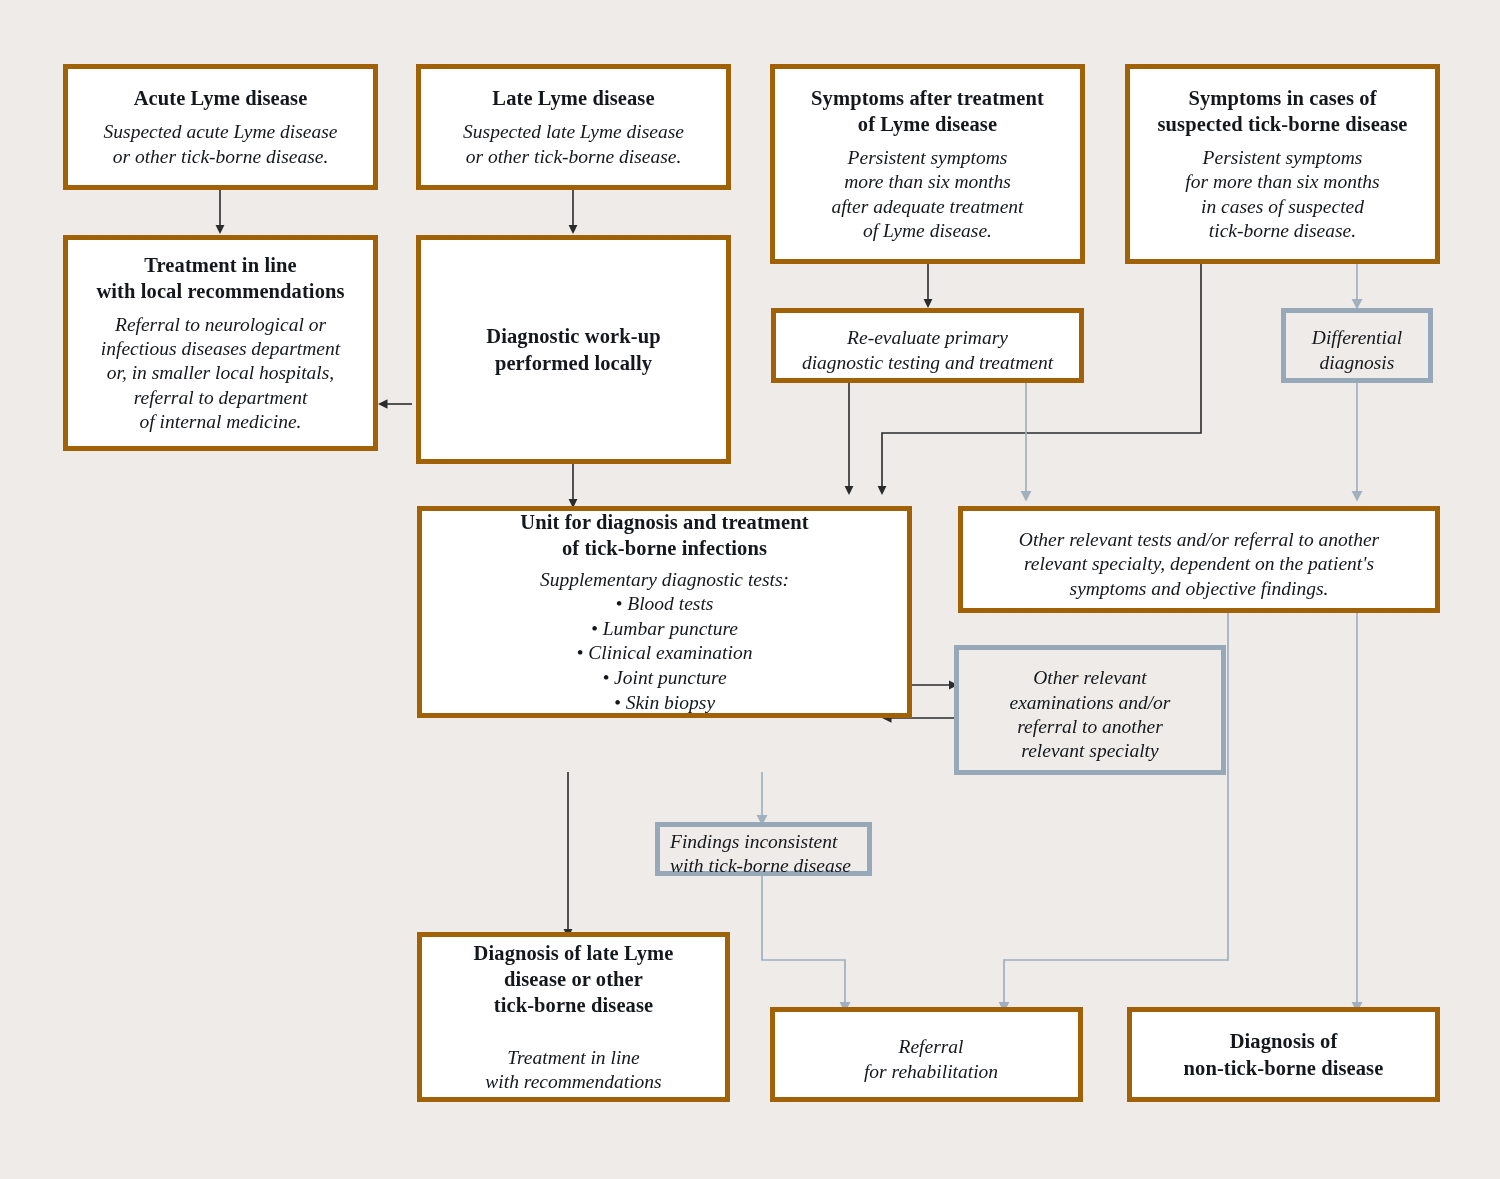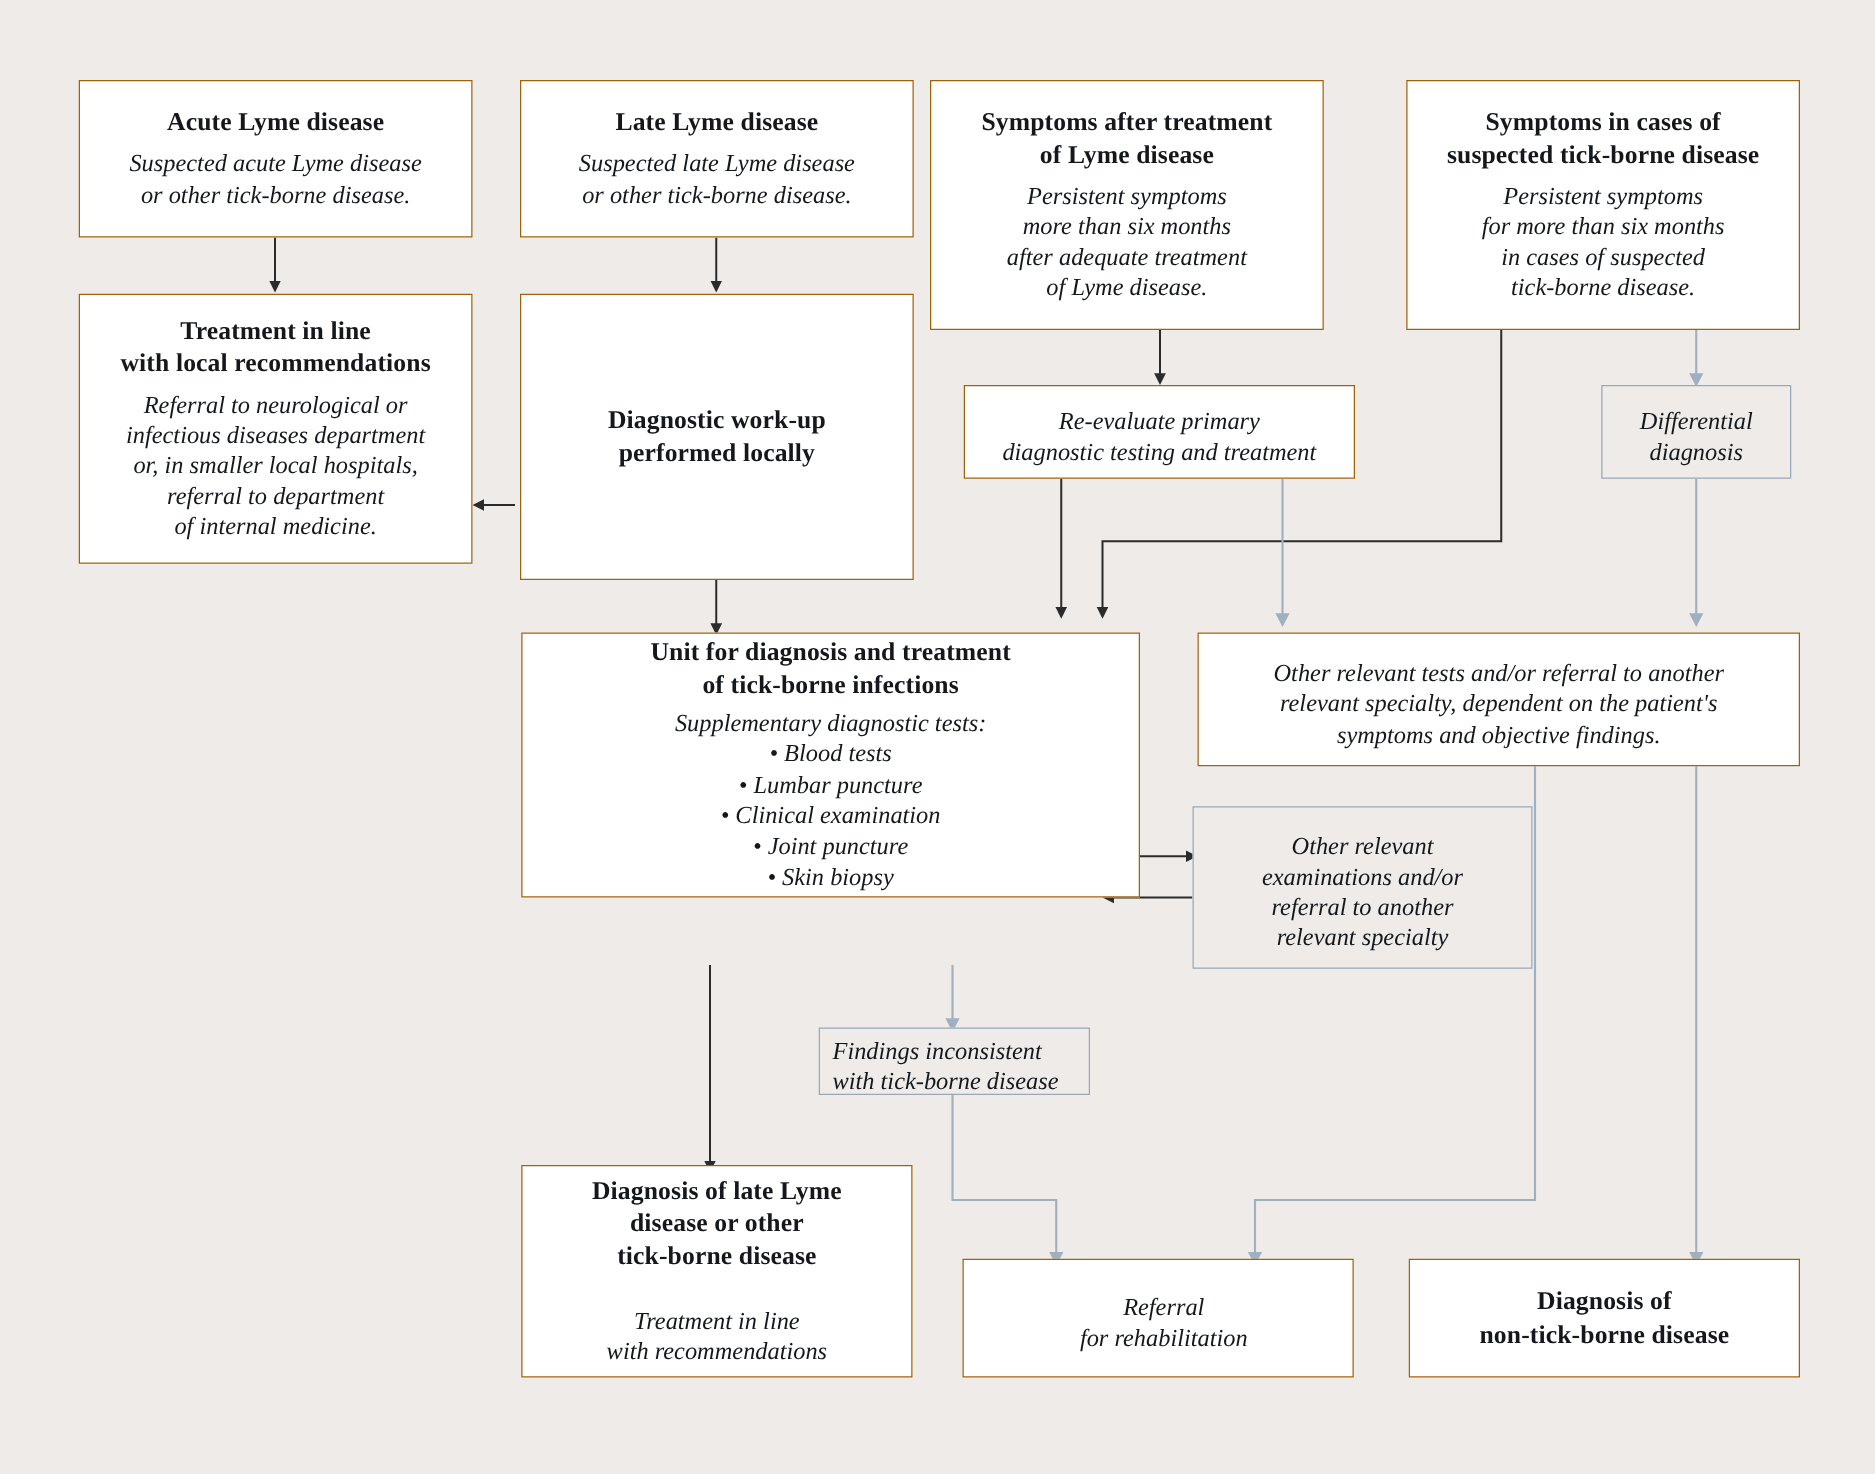--- a/index.html
+++ b/index.html
@@ -19,21 +19,21 @@
     position: absolute;
     left: 0; top: 0;
     width: 1500px;
     height: 1179px;
     pointer-events: none;
     z-index: 1;
   }
   .node {
     position: absolute;
     box-sizing: border-box;
-    border: 1px solid #a16207;
+    border: 5px solid #a16207;
     display: flex;
     flex-direction: column;
     align-items: center;
     justify-content: center;
     text-align: center;
     z-index: 2;
     padding: 6px 10px;
     color: #14181c;
   }
   .node.white { background: #ffffff; }
@@ -118,21 +118,21 @@
     <div class="n-body lines">Suspected acute Lyme disease
 or other tick-borne disease.</div>
   </div>
 
   <div class="node white" style="left:416px; top:64px; width:315px; height:126px;">
     <div class="n-title lines">Late Lyme disease</div>
     <div class="n-body lines">Suspected late Lyme disease
 or other tick-borne disease.</div>
   </div>
 
-  <div class="node white" style="left:744px; top:64px; width:315px; height:200px;">
+  <div class="node white" style="left:770px; top:64px; width:315px; height:200px;">
     <div class="n-title lines">Symptoms after treatment
 of Lyme disease</div>
     <div class="n-body lines">Persistent symptoms
 more than six months
 after adequate treatment
 of Lyme disease.</div>
   </div>
 
   <div class="node white" style="left:1125px; top:64px; width:315px; height:200px;">
     <div class="n-title lines">Symptoms in cases of

